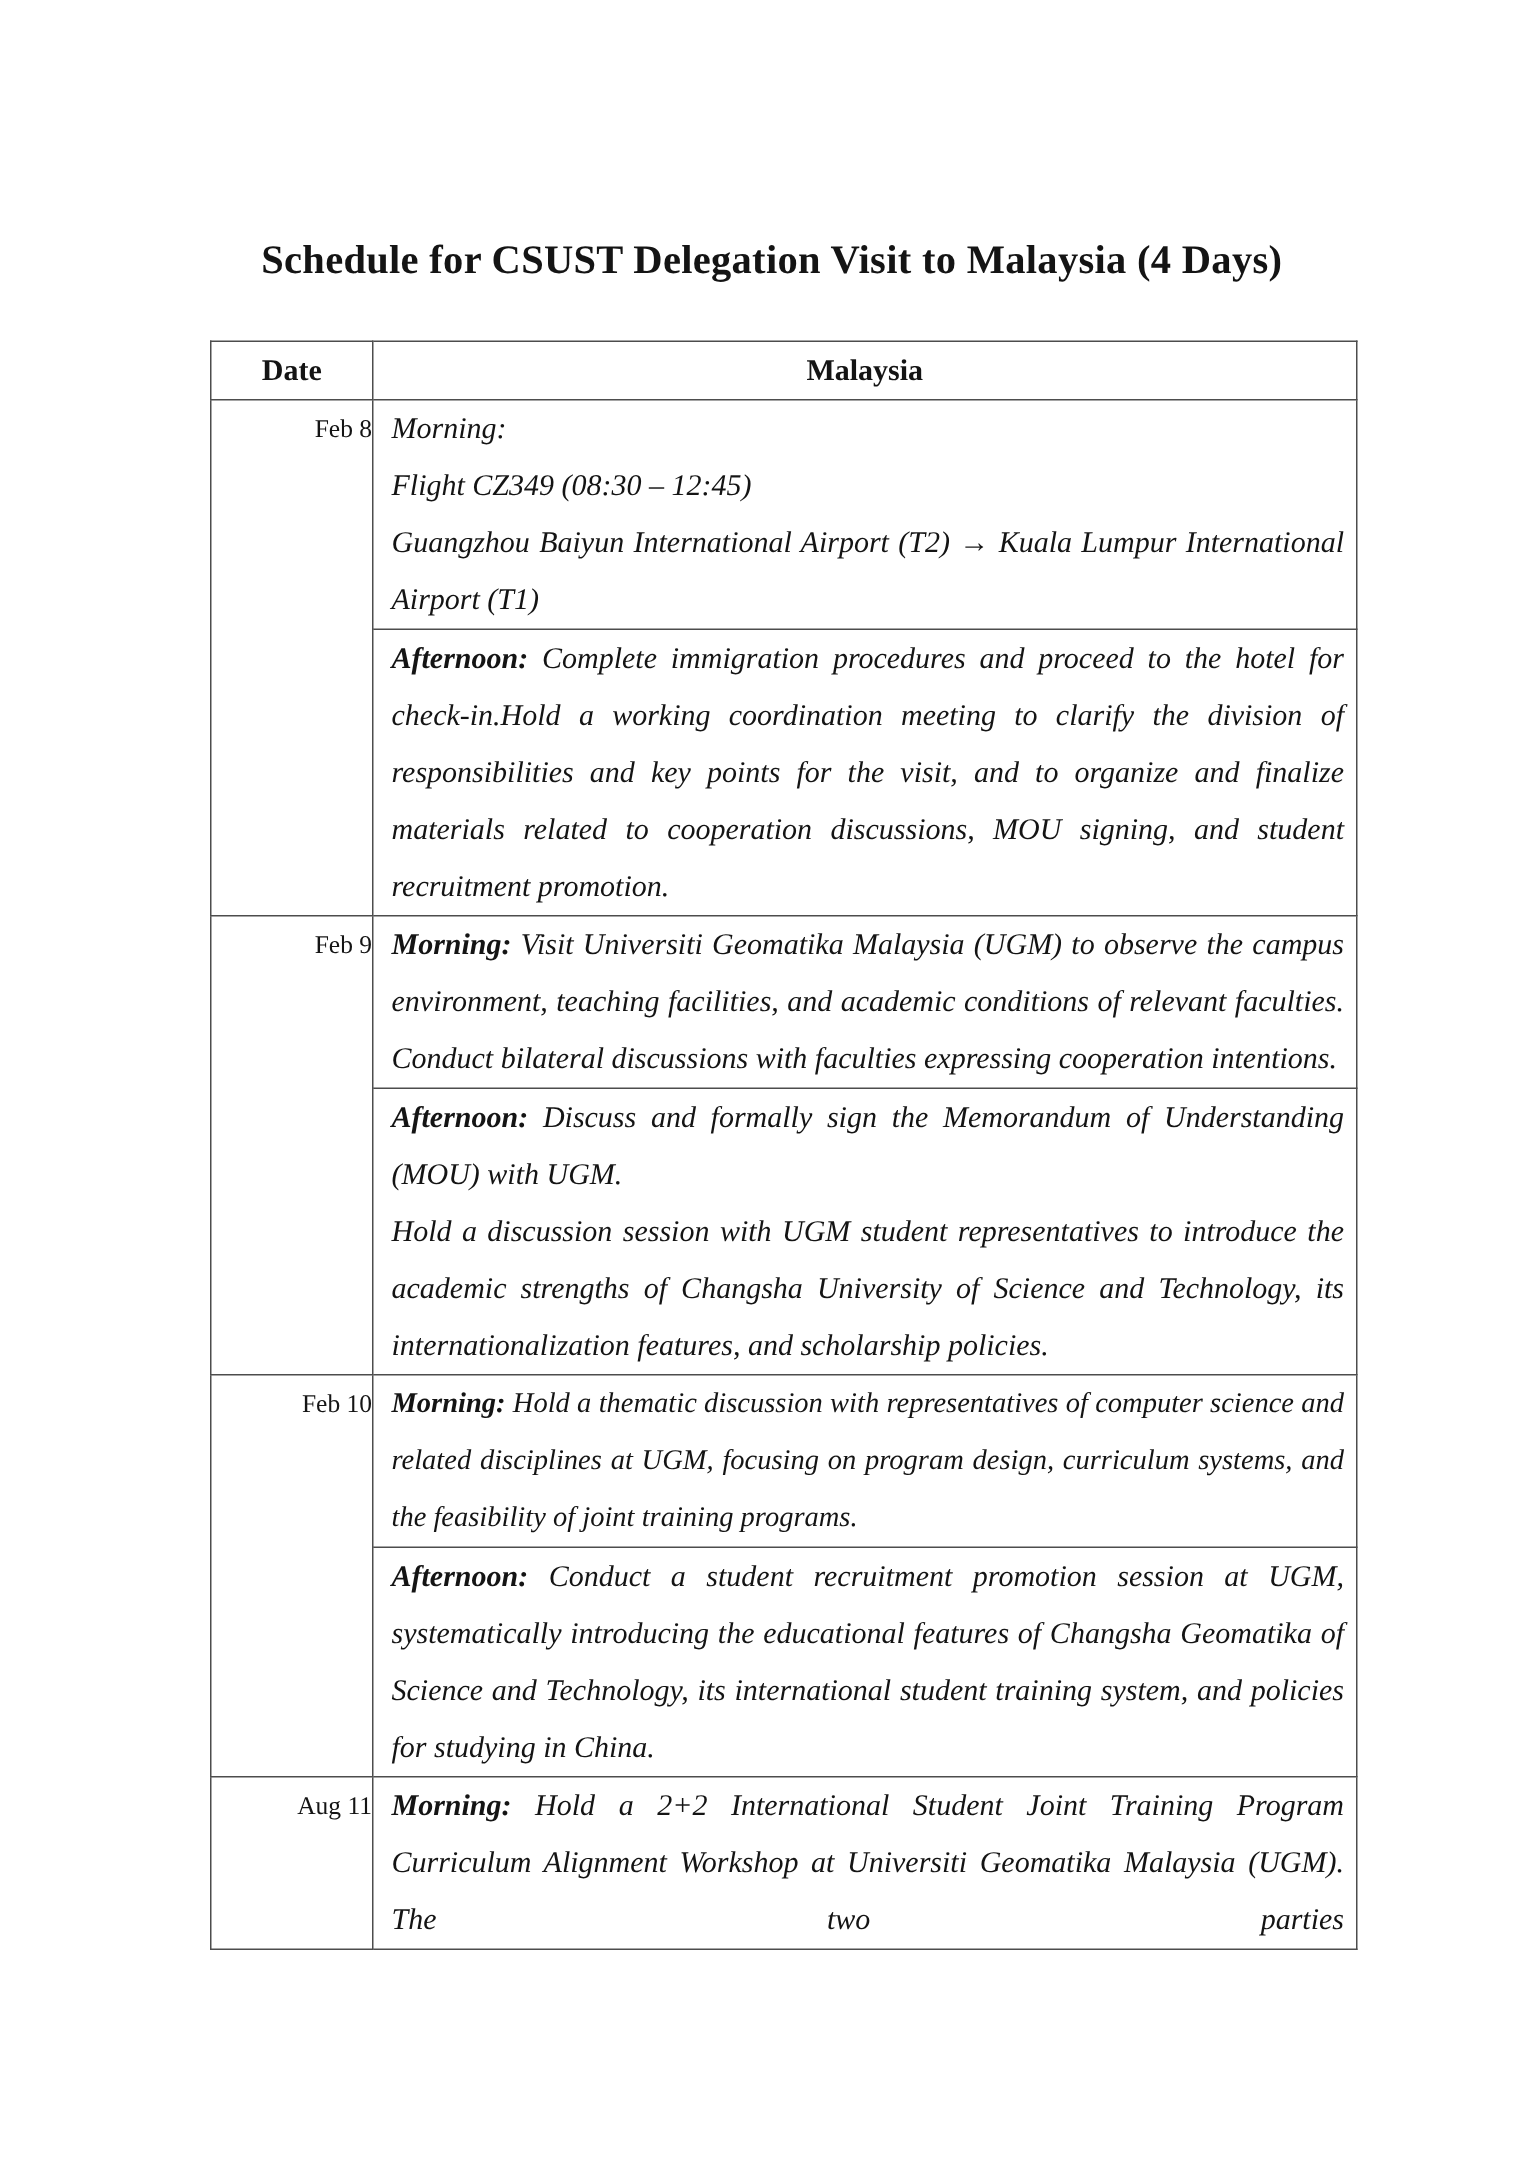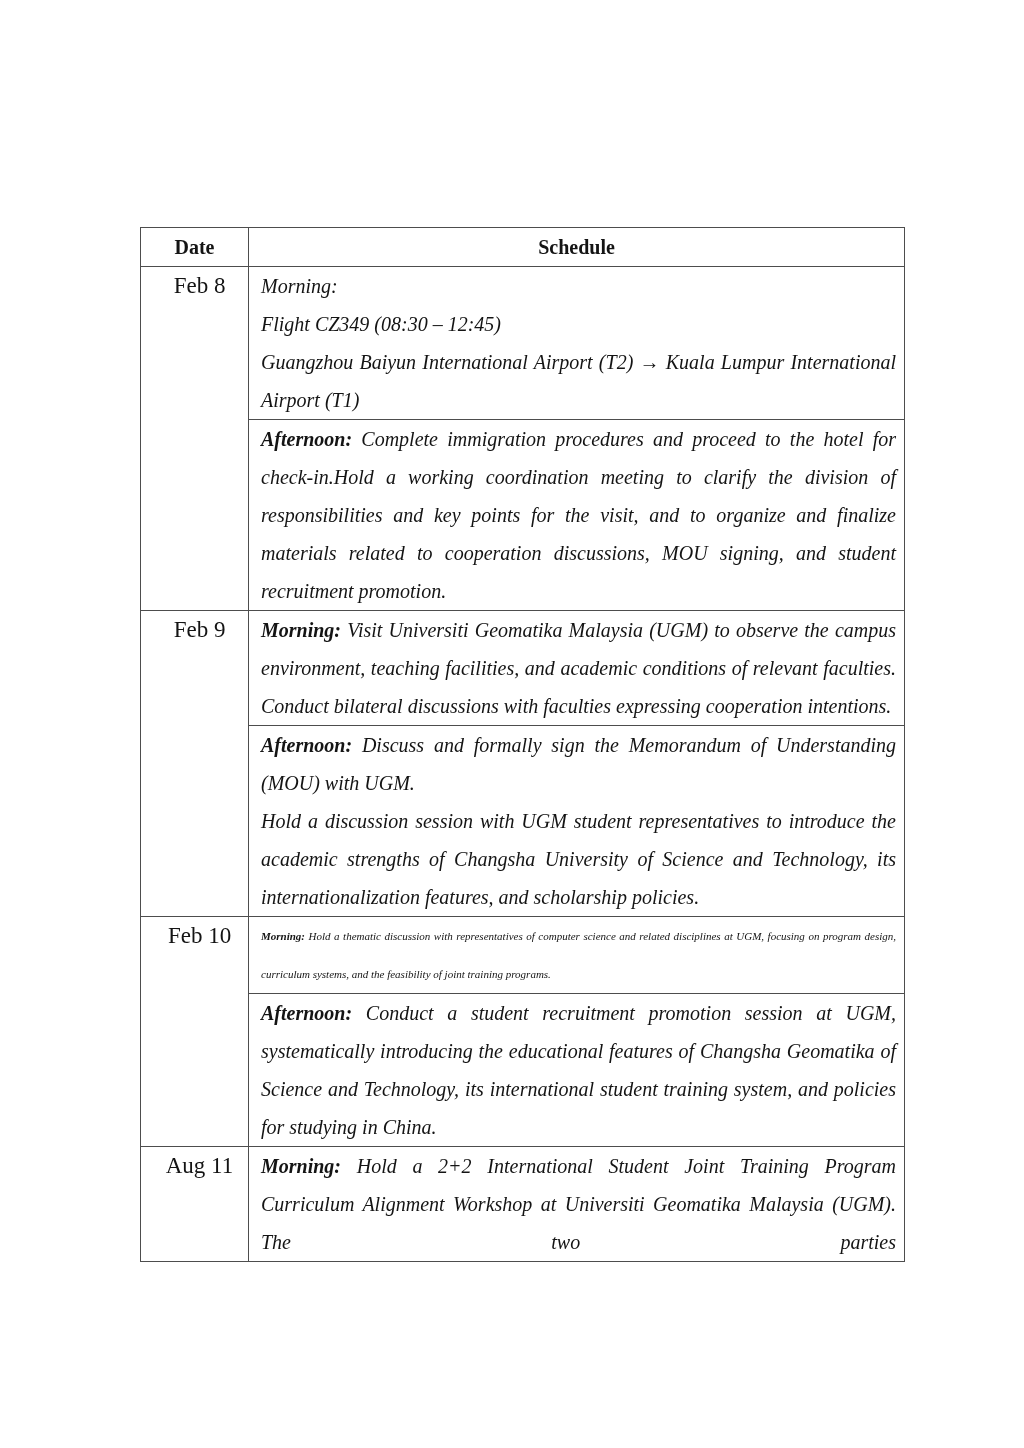--- a/index.html
+++ b/index.html
@@ -43,59 +43,60 @@
   }
   .schedule th {
     height: 38px;
     font-size: 20px;
     font-weight: bold;
     text-align: center;
     line-height: 38px;
     padding: 0;
   }
   td.date-cell {
-    font-size: 23px;
+    font-size: 17px;
     line-height: 38px;
     padding: 0 0 0 10px;
-    text-align: center;
+    text-align: right;
   }
   td.sched-cell {
     font-size: 20px;
     line-height: 38px;
     padding: 0 8px 0 12px;
     text-align: justify;
     font-style: italic;
   }
   td.sched-cell p {
     margin: 0;
   }
   td.sched-cell.small {
-    font-size: 11px;
+    font-size: 19px;
   }
   td.sched-cell.justify-last p {
     text-align-last: justify;
   }
   td.sched-cell strong { font-weight: bold; }
 </style>
 </head>
 <body>
 
 <div class="page">
 
+  <h1 class="doc-title">Schedule for CSUST Delegation Visit to Malaysia (4 Days)</h1>
 
   <table class="schedule">
     <colgroup>
       <col class="col-date">
       <col class="col-schedule">
     </colgroup>
 
     <tbody>
         <tr>
       <th>Date</th>
-      <th>Schedule</th>
+      <th>Malaysia</th>
     </tr>
 
     <tr>
       <td class="date-cell" rowspan="2">Feb 8</td>
       <td class="sched-cell">
         <p>Morning:</p>
         <p>Flight CZ349 (08:30 – 12:45)</p>
         <p>Guangzhou Baiyun International Airport (T2) → Kuala Lumpur International Airport (T1)</p>
       </td>
     </tr>

